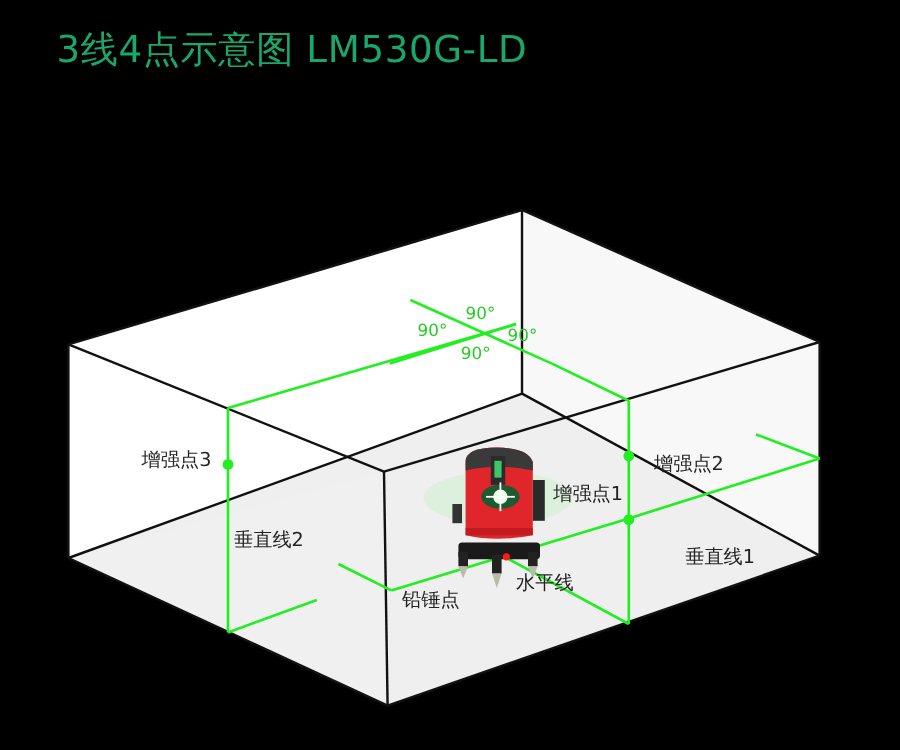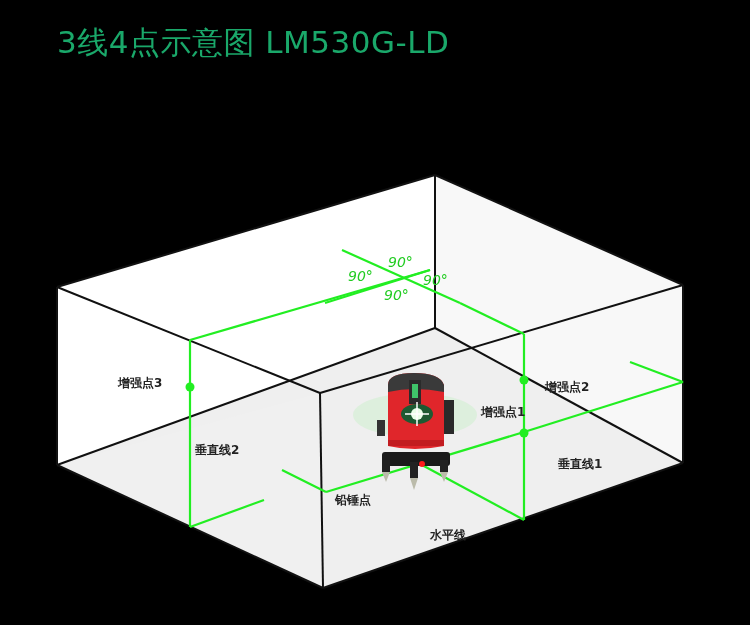--- a/index.html
+++ b/index.html
@@ -1,22 +1,22 @@
 <!DOCTYPE html>
 <html><head>
 <meta charset="utf-8">
 <style>
   html, body { margin:0; padding:0; background:#000; }
   body { width:750px; height:625px; position:relative; overflow:hidden;
          font-family:"DejaVu Sans","Liberation Sans",sans-serif; }
-  .title { position:absolute; left:57px; top:22px; font-size:31px; color:#1aa86a;
+  .title { position:absolute; left:47px; top:22px; font-size:31px; color:#1aa86a;
            letter-spacing:0.5px; white-space:nowrap; line-height:40px; }
   svg.scene { position:absolute; left:0; top:0; }
-  .lbl { position:absolute; font-size:12px; color:#222; white-space:nowrap; line-height:16px;font-weight:bold; }
-  .deg { position:absolute; font-size:14px; color:#22cc22; white-space:nowrap; line-height:16px;font-style:italic; }
+  .lbl { position:absolute; font-size:16px; color:#222; white-space:nowrap; line-height:16px; }
+  .deg { position:absolute; font-size:14px; color:#22cc22; white-space:nowrap; line-height:16px; }
 </style>
 </head>
 <body>
 
 <div class="title">3线4点示意图 LM530G-LD</div>
 
 <svg class="scene" width="750" height="625" viewBox="0 0 750 625">
 
   <polygon points="57,287 435,175 435,328 57,465" fill="#ffffff"></polygon>
 
@@ -96,17 +96,17 @@
   <circle cx="422" cy="464" r="3" fill="#ff1a1a"></circle>
 </svg>
 
 <div class="deg" style="left:388px;top:254px;">90°</div>
 <div class="deg" style="left:348px;top:268px;">90°</div>
 <div class="deg" style="left:423px;top:272px;">90°</div>
 <div class="deg" style="left:384px;top:287px;">90°</div>
 
 <div class="lbl" style="left:118px;top:375px;">增强点3</div>
 <div class="lbl" style="left:545px;top:379px;">增强点2</div>
-<div class="lbl" style="left:481px;top:404px;">增强点1</div>
+<div class="lbl" style="left:461px;top:404px;">增强点1</div>
 <div class="lbl" style="left:195px;top:442px;">垂直线2</div>
-<div class="lbl" style="left:558px;top:456px;">垂直线1</div>
+<div class="lbl" style="left:571px;top:456px;">垂直线1</div>
 <div class="lbl" style="left:335px;top:492px;">铅锤点</div>
-<div class="lbl" style="left:430px;top:527px;text-align:right;">水平线</div>
+<div class="lbl" style="left:430px;top:478px;text-align:right;">水平线</div>
 
 </body></html>

